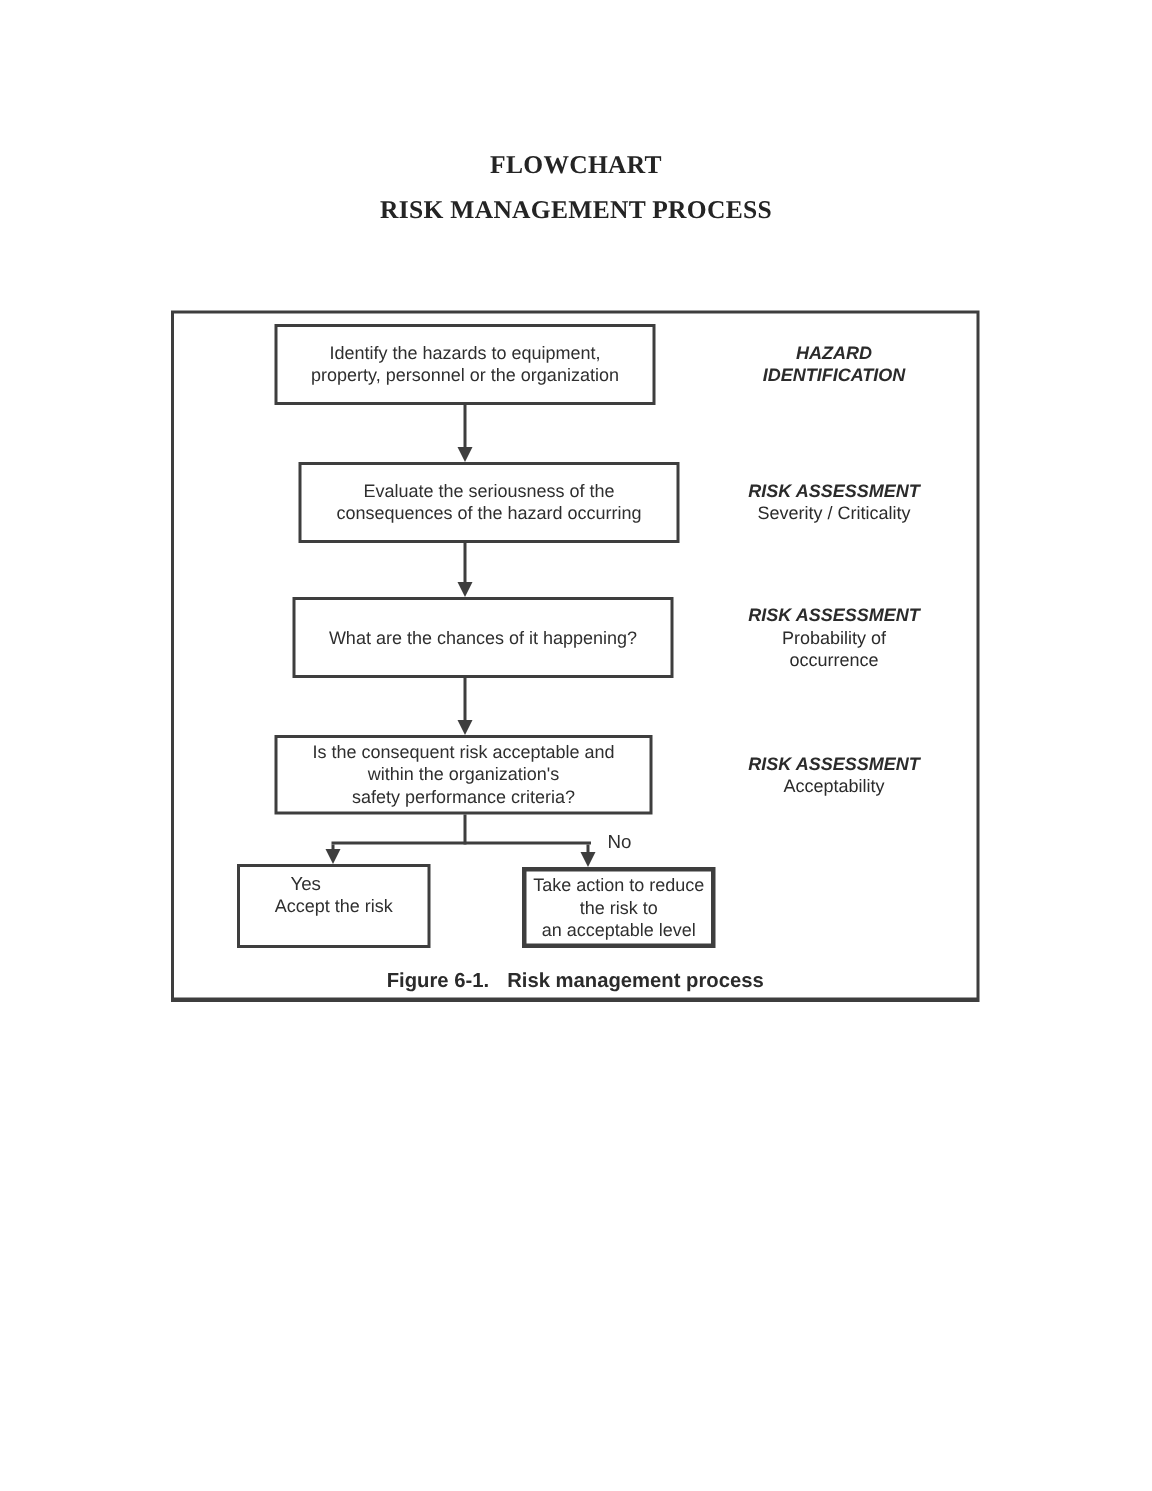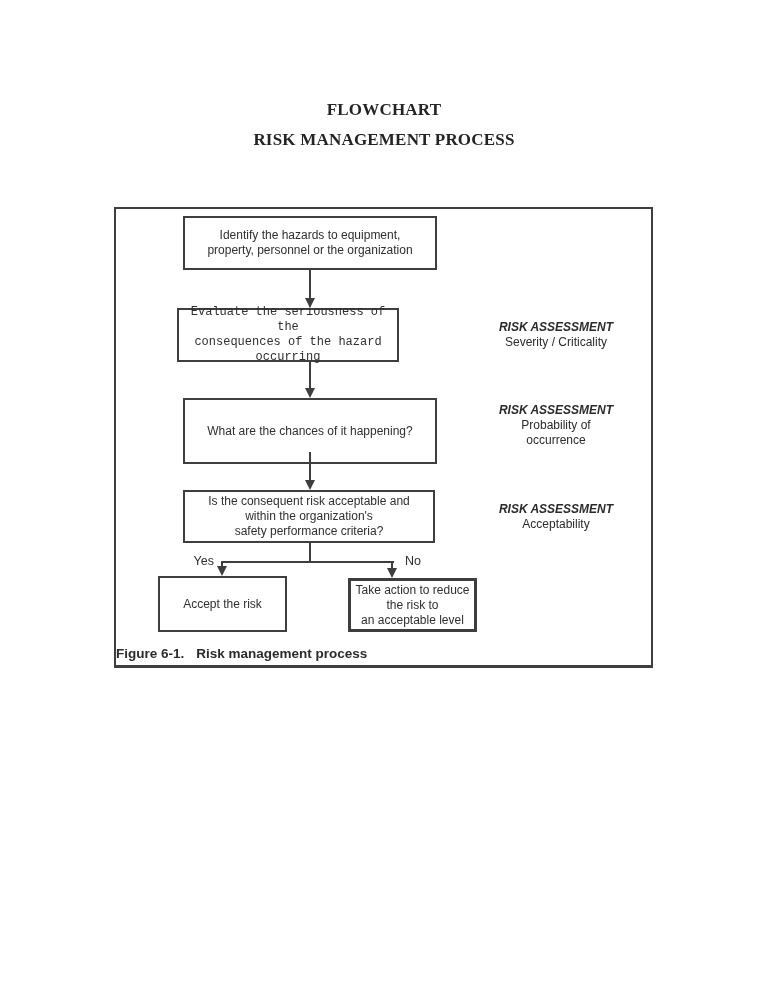--- a/index.html
+++ b/index.html
@@ -30,22 +30,22 @@
     position: absolute;
     border: 2px solid #3e3e3e;
     display: flex; align-items: center; justify-content: center;
     text-align: center;
     font-size: 12px; line-height: 15px;
     white-space: pre-line;
     color: #2f2f2f;
     background: #ffffff;
   }
   .b1 { left: 67px;  top: 7px;   width: 254px; height: 54px; }
-  .b2 { left: 61px;  top: 99px;  width: 222px; height: 54px; font-family: Liberation Mono, monospace; }
-  .b3 { left: 67px;  top: 189px; width: 254px; height: 66px; }
+  .b2 { left: 83px;  top: 99px;  width: 254px; height: 54px; }
+  .b3 { left: 79px;  top: 189px; width: 254px; height: 54px; }
   .b4 { left: 67px;  top: 281px; width: 252px; height: 53px; }
   .b5 { left: 42px;  top: 367px; width: 129px; height: 56px; }
   .b6 { left: 212px; top: 369px; width: 129px; height: 54px; border-width: 3px; margin-left: 20px; }
 
   .vline { position: absolute; width: 2px; background: #3e3e3e; }
   .hline { position: absolute; height: 2px; background: #3e3e3e; }
   .ahead {
     position: absolute; width: 0; height: 0;
     border-left: 5px solid transparent; border-right: 5px solid transparent;
     border-top: 10px solid #3e3e3e;
@@ -60,41 +60,41 @@
   .hbranch { left: 105px; top: 352px; width: 173px; }
   .dropl { left: 105px; top: 354px; height: 4px; }
   .droplh { left: 101px; top: 357px; }
   .dropr { left: 275px; top: 354px; height: 6px; }
   .droprh { left: 271px; top: 359px; }
 
   .branch-word {
     position: absolute; top: 345px;
     font-size: 12.5px; color: #2f2f2f;
   }
-  .yes { left: 48px; width: 50px; text-align: right; }
+  .yes { left: 48px; width: 50px; text-align: right; margin-top: 28px; }
   .no  { left: 289px; width: 50px; text-align: left; }
 
   .side-label {
     position: absolute; left: 344px; width: 192px;
     display: flex; flex-direction: column;
     align-items: center; justify-content: center;
     text-align: center;
     font-size: 12px; line-height: 15px;
     white-space: pre-line; color: #2b2b2b;
   }
   .side-label .lt { font-weight: bold; font-style: italic; }
   .l1 { top: 7px;   height: 54px; }
   .l2 { top: 99px;  height: 54px; }
   .l3 { top: 189px; height: 54px; }
   .l4 { top: 281px; height: 53px; }
   .l5 { top: 367px; height: 56px; }
 
   .caption {
     position: absolute; left: 0; top: 437px; width: 100%;
-    display: flex; justify-content: flex-start; gap: 12px;
+    display: flex; justify-content: center; gap: 12px;
     font-weight: bold; font-size: 13.5px; color: #2b2b2b;
   }
 </style>
 </head>
 <body>
 
 <div class="doc-title t1">FLOWCHART</div>
 <div class="doc-title t2">RISK MANAGEMENT PROCESS</div>
 
 <div class="frame">
@@ -122,20 +122,25 @@
   <div class="vline stub4"></div>
   <div class="hline hbranch"></div>
   <div class="vline dropl"></div>
   <div class="ahead droplh"></div>
   <div class="vline dropr"></div>
   <div class="ahead droprh"></div>
 
   <div class="branch-word yes">Yes</div>
   <div class="branch-word no">No</div>
 
+  <div class="side-label l1">
+    <div class="lt">HAZARD
+IDENTIFICATION</div>
+    <div class="ls"></div>
+  </div>
   <div class="side-label l2">
     <div class="lt">RISK ASSESSMENT</div>
     <div class="ls">Severity / Criticality</div>
   </div>
   <div class="side-label l3">
     <div class="lt">RISK ASSESSMENT</div>
     <div class="ls">Probability of
 occurrence</div>
   </div>
   <div class="side-label l4">

